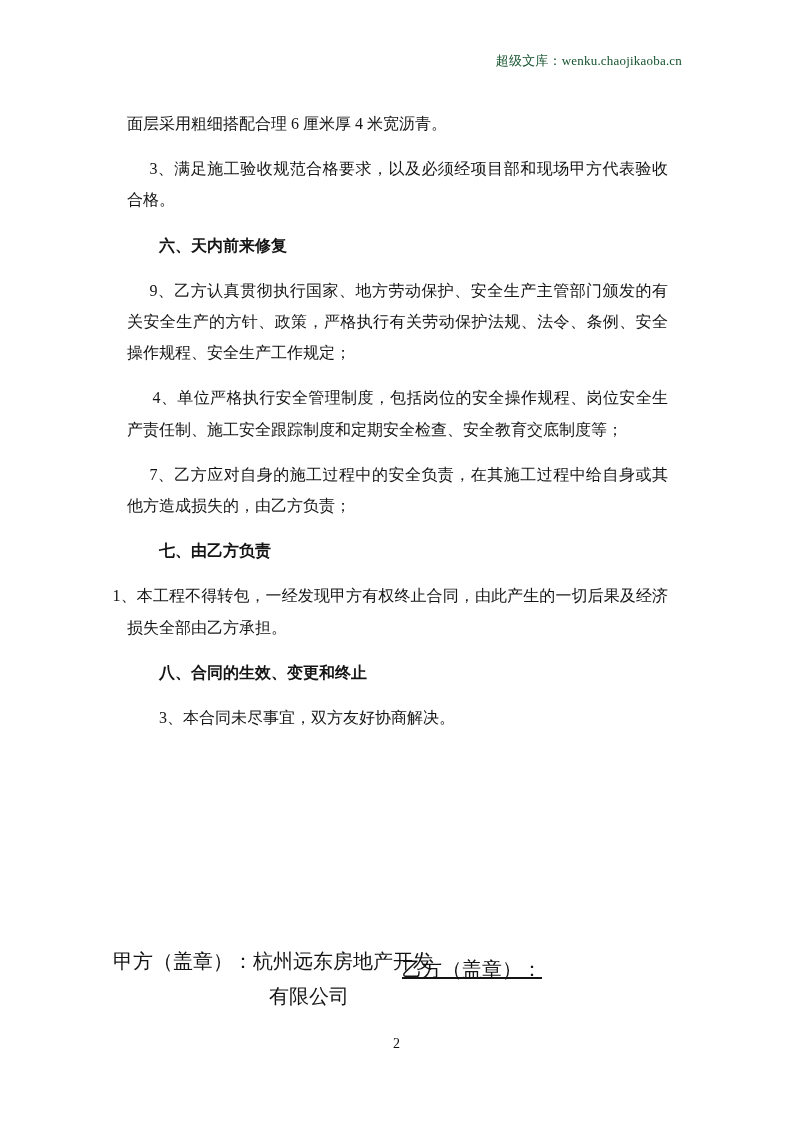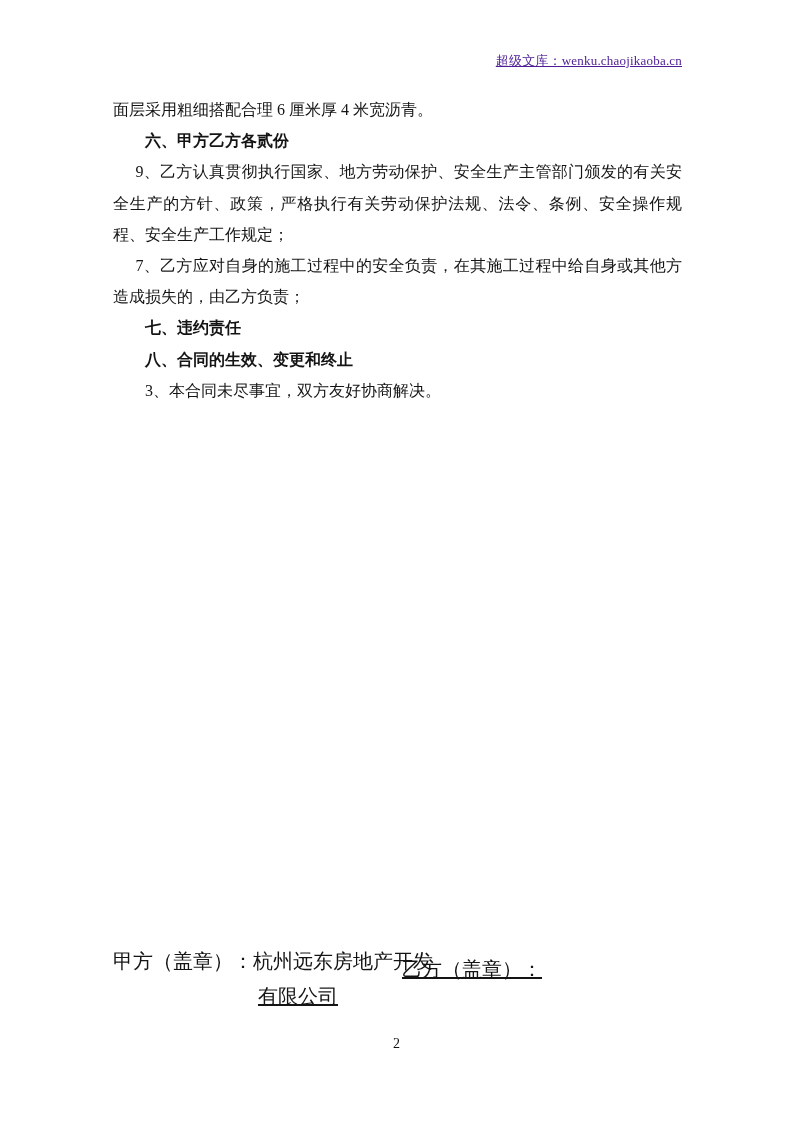--- a/index.html
+++ b/index.html
@@ -16,36 +16,35 @@
     font-family: "Liberation Serif", "DejaVu Serif", serif;
     color: #141414;
   }
   
   #header-watermark {
     position: absolute;
     top: 52px;
     right: 111px;
     font-size: 13px;
     letter-spacing: 0.2px;
-    color: #4c1d95;
+    color: #14532d;
     white-space: nowrap;
-    text-decoration: underline;
   }
   
   #doc-body {
     position: absolute;
     left: 113px;
     top: 94px;
     width: 569px;
     font-size: 16px;
     line-height: 31.2px;
     text-align: justify;
   }
   #doc-body p {
-    margin: 0;
+    margin: 14px;
     padding: 0;
   }
   #doc-body p.heading {
     font-weight: bold;
     text-align: left;
   }
   .ind-none    { text-indent: 0; }
   .ind-sm      { text-indent: 1.4em; }
   .ind-md      { text-indent: 1.6em; }
   .ind-std     { text-indent: 2em; }
@@ -54,45 +53,48 @@
   #signature-block {
     position: absolute;
     left: 113px;
     top: 946px;
     width: 569px;
     font-size: 20px;
     line-height: 31.2px;
   }
   .sig-row { position: relative; height: 35px; white-space: nowrap; }
   #party-b-label { position: absolute; left: 289px; top: 8px; text-decoration: underline; }
-  #party-a-name-line2 { position: absolute; left: 145px; top: 35px; text-decoration: underline; }
+  #party-a-name-line2 { position: absolute; left: 156px; top: 35px; }
   
   #page-number {
     position: absolute;
     left: 0;
     right: 0;
     top: 1036px;
     text-align: center;
     font-size: 14px;
     color: #111111;
   }
 </style>
 </head>
 <body>
 
 <div id="page">
 
   <div id="header-watermark">超级文库：wenku.chaojikaoba.cn</div>
 
   <div id="doc-body">
       <p class="ind-none">面层采用粗细搭配合理 6 厘米厚 4 米宽沥青。</p>
-      <p class="heading ind-std">六、甲方乙方各贰份</p>
+      <p class="ind-sm">3、满足施工验收规范合格要求，以及必须经项目部和现场甲方代表验收合格。</p>
+      <p class="heading ind-std">六、天内前来修复</p>
       <p class="ind-sm">9、乙方认真贯彻执行国家、地方劳动保护、安全生产主管部门颁发的有关安全生产的方针、政策，严格执行有关劳动保护法规、法令、条例、安全操作规程、安全生产工作规定；</p>
+      <p class="ind-md">4、单位严格执行安全管理制度，包括岗位的安全操作规程、岗位安全生产责任制、施工安全跟踪制度和定期安全检查、安全教育交底制度等；</p>
       <p class="ind-sm">7、乙方应对自身的施工过程中的安全负责，在其施工过程中给自身或其他方造成损失的，由乙方负责；</p>
-      <p class="heading ind-std">七、违约责任</p>
+      <p class="heading ind-std">七、由乙方负责</p>
+      <p class="ind-hanging">1、本工程不得转包，一经发现甲方有权终止合同，由此产生的一切后果及经济损失全部由乙方承担。</p>
       <p class="heading ind-std">八、合同的生效、变更和终止</p>
       <p class="ind-std">3、本合同未尽事宜，双方友好协商解决。</p>
     </div>
 
   <div id="signature-block">
     <div class="sig-row">
       <span>甲方（盖章）：</span><span>杭州远东房地产开发</span>
       <span id="party-b-label">乙方（盖章）：</span>
       <span id="party-a-name-line2">有限公司</span>
     </div>

